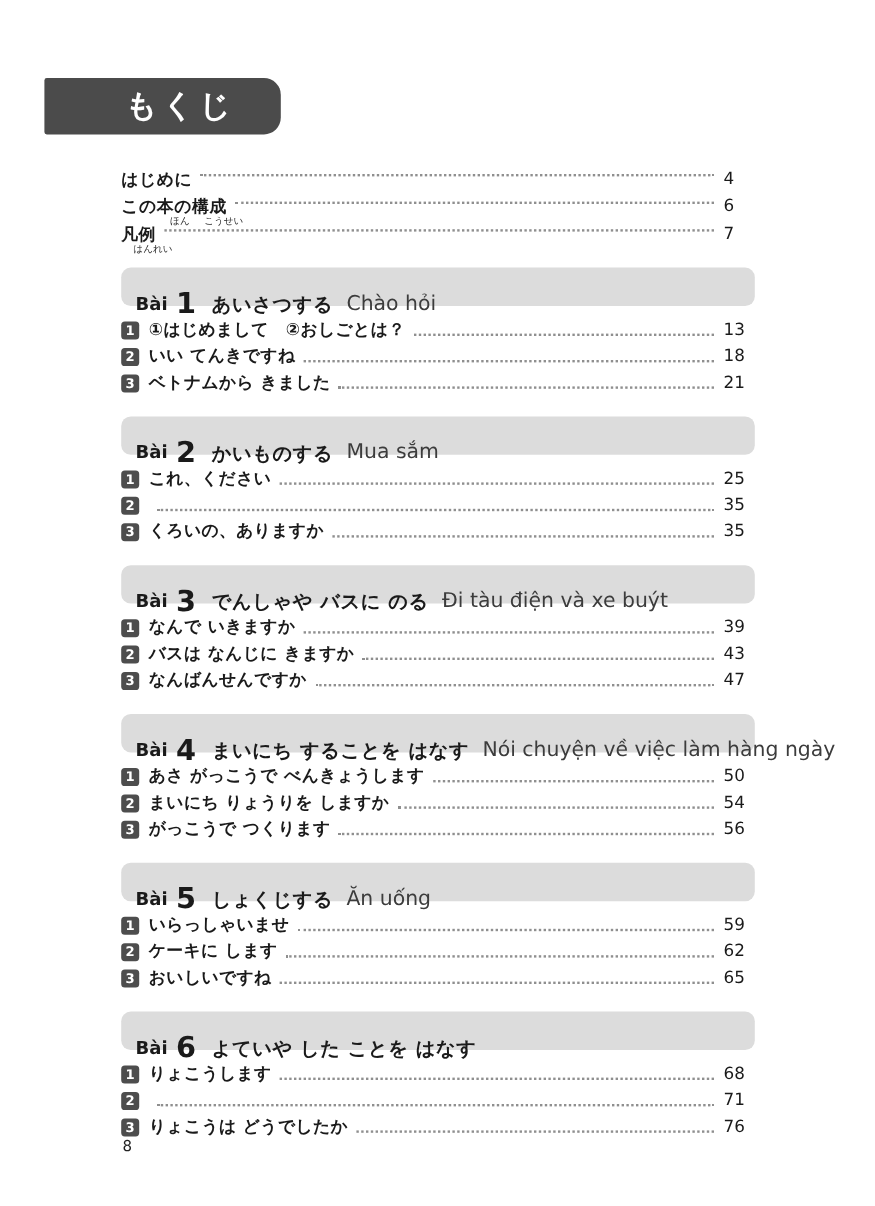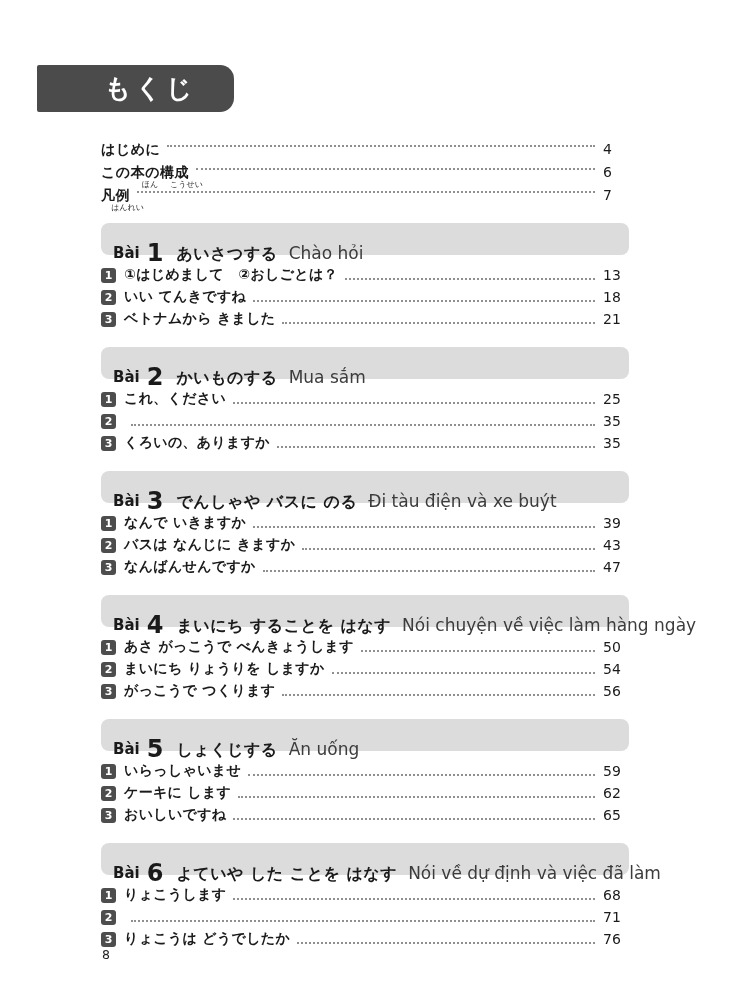--- a/index.html
+++ b/index.html
@@ -233,21 +233,20 @@
               <span class="leader"></span>
               <span class="pagenum">65</span>
             </div>
           </div>
         </div>
         <div class="section">
           <div class="sec-bar">
             <span class="sec-bai">Bài</span>
             <span class="sec-num">6</span>
             <span class="sec-ja">よていや した ことを はなす</span>
-            <span class="sec-vi">Nói về dự định và việc đã làm</span>
           </div>
           <div class="items">
             <div class="item">
               <span class="badge">1</span>
               <span class="item-text">りょこうします</span>
               <span class="leader"></span>
               <span class="pagenum">68</span>
             </div>
             <div class="item">
               <span class="badge">2</span>

